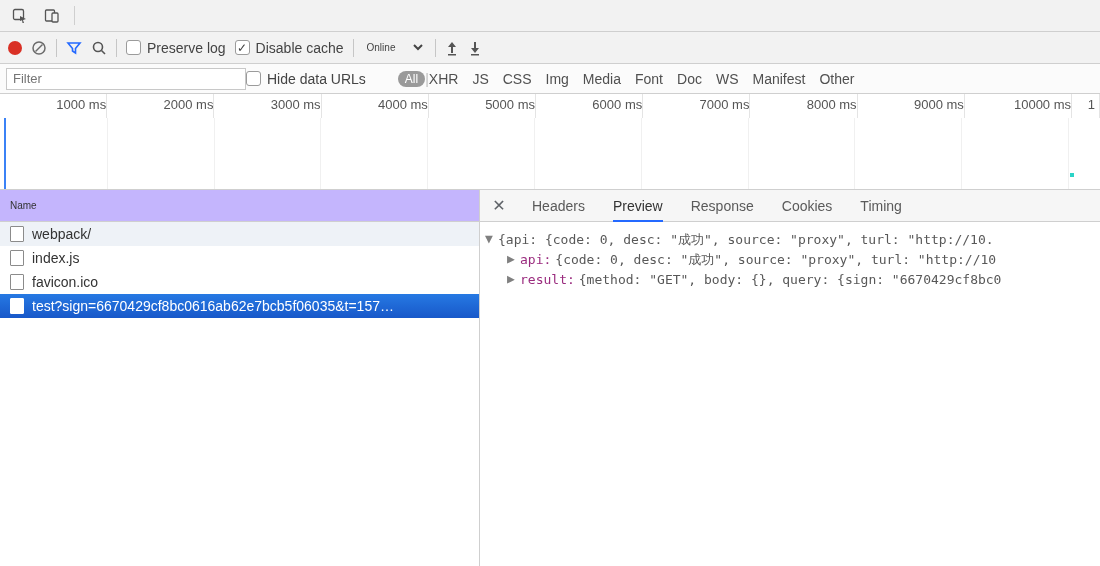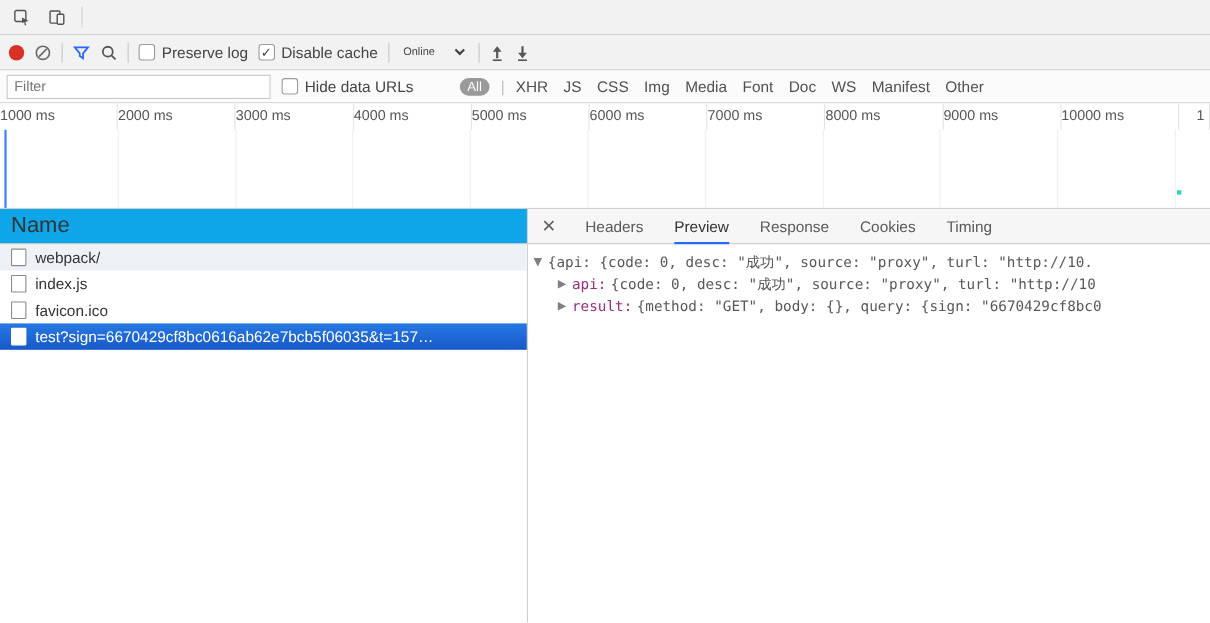--- a/index.html
+++ b/index.html
@@ -91,21 +91,20 @@
     padding-right:14px;color:#444;
   }
 
   
   .filterbar {
     height:30px;
     background:#fbfbfb;
     border-bottom:1px solid var(--border);
     display:flex;align-items:center;
     padding:0 6px;
-    gap:10px;
     color:#444;
   }
   .filterbar input[type=text]{
     width:240px;height:22px;
     border:1px solid #c8c8c8;border-radius:0;
     padding:2px 6px;font-family:inherit;font-size:13px;
     color:#555;
   }
   .chip {
     padding:1px 7px;border-radius:10px;
@@ -122,21 +121,21 @@
     overflow:hidden;
   }
   .timeline .ticks {
     display:flex;
     position:absolute;top:0;left:0;right:0;
     height:24px;
   }
   .timeline .tick {
     flex:1;
     border-right:1px solid #e4e4e4;
-    text-align:left;
+    text-align:right;
     font-size:13px;
     color:#555;
     line-height:22px;
     white-space:nowrap;
   }
   .timeline .body {
     position:absolute;top:24px;bottom:0;left:0;right:0;
   }
   .timeline .body .vgrid {
     position:absolute;top:0;bottom:0;border-right:1px solid #f0f0f0;
@@ -158,22 +157,22 @@
   }
   .reqlist {
     width:480px;
     border-right:1px solid var(--border);
     display:flex;flex-direction:column;
     background:#fff;
   }
   .reqlist .hdr {
     height:32px;border-bottom:1px solid var(--border);
     display:flex;align-items:center;padding:0 10px;
-    color:#333;font-size:20px;
-    background:#0ea5e9;
+    color:#333;font-size:10px;
+    background:#c4b5fd;
   }
   .reqlist .rows { flex:1; overflow:hidden; }
   .reqlist .row {
     height:24px;display:flex;align-items:center;
     padding:0 10px;gap:8px;font-size:14px;
     cursor:pointer;
   }
   .reqlist .row.striped { background:#eef2f7; }
   .reqlist .row .ficon {
     width:14px;height:16px;border:1px solid #8b8b8b;border-radius:1px;background:#fff;

